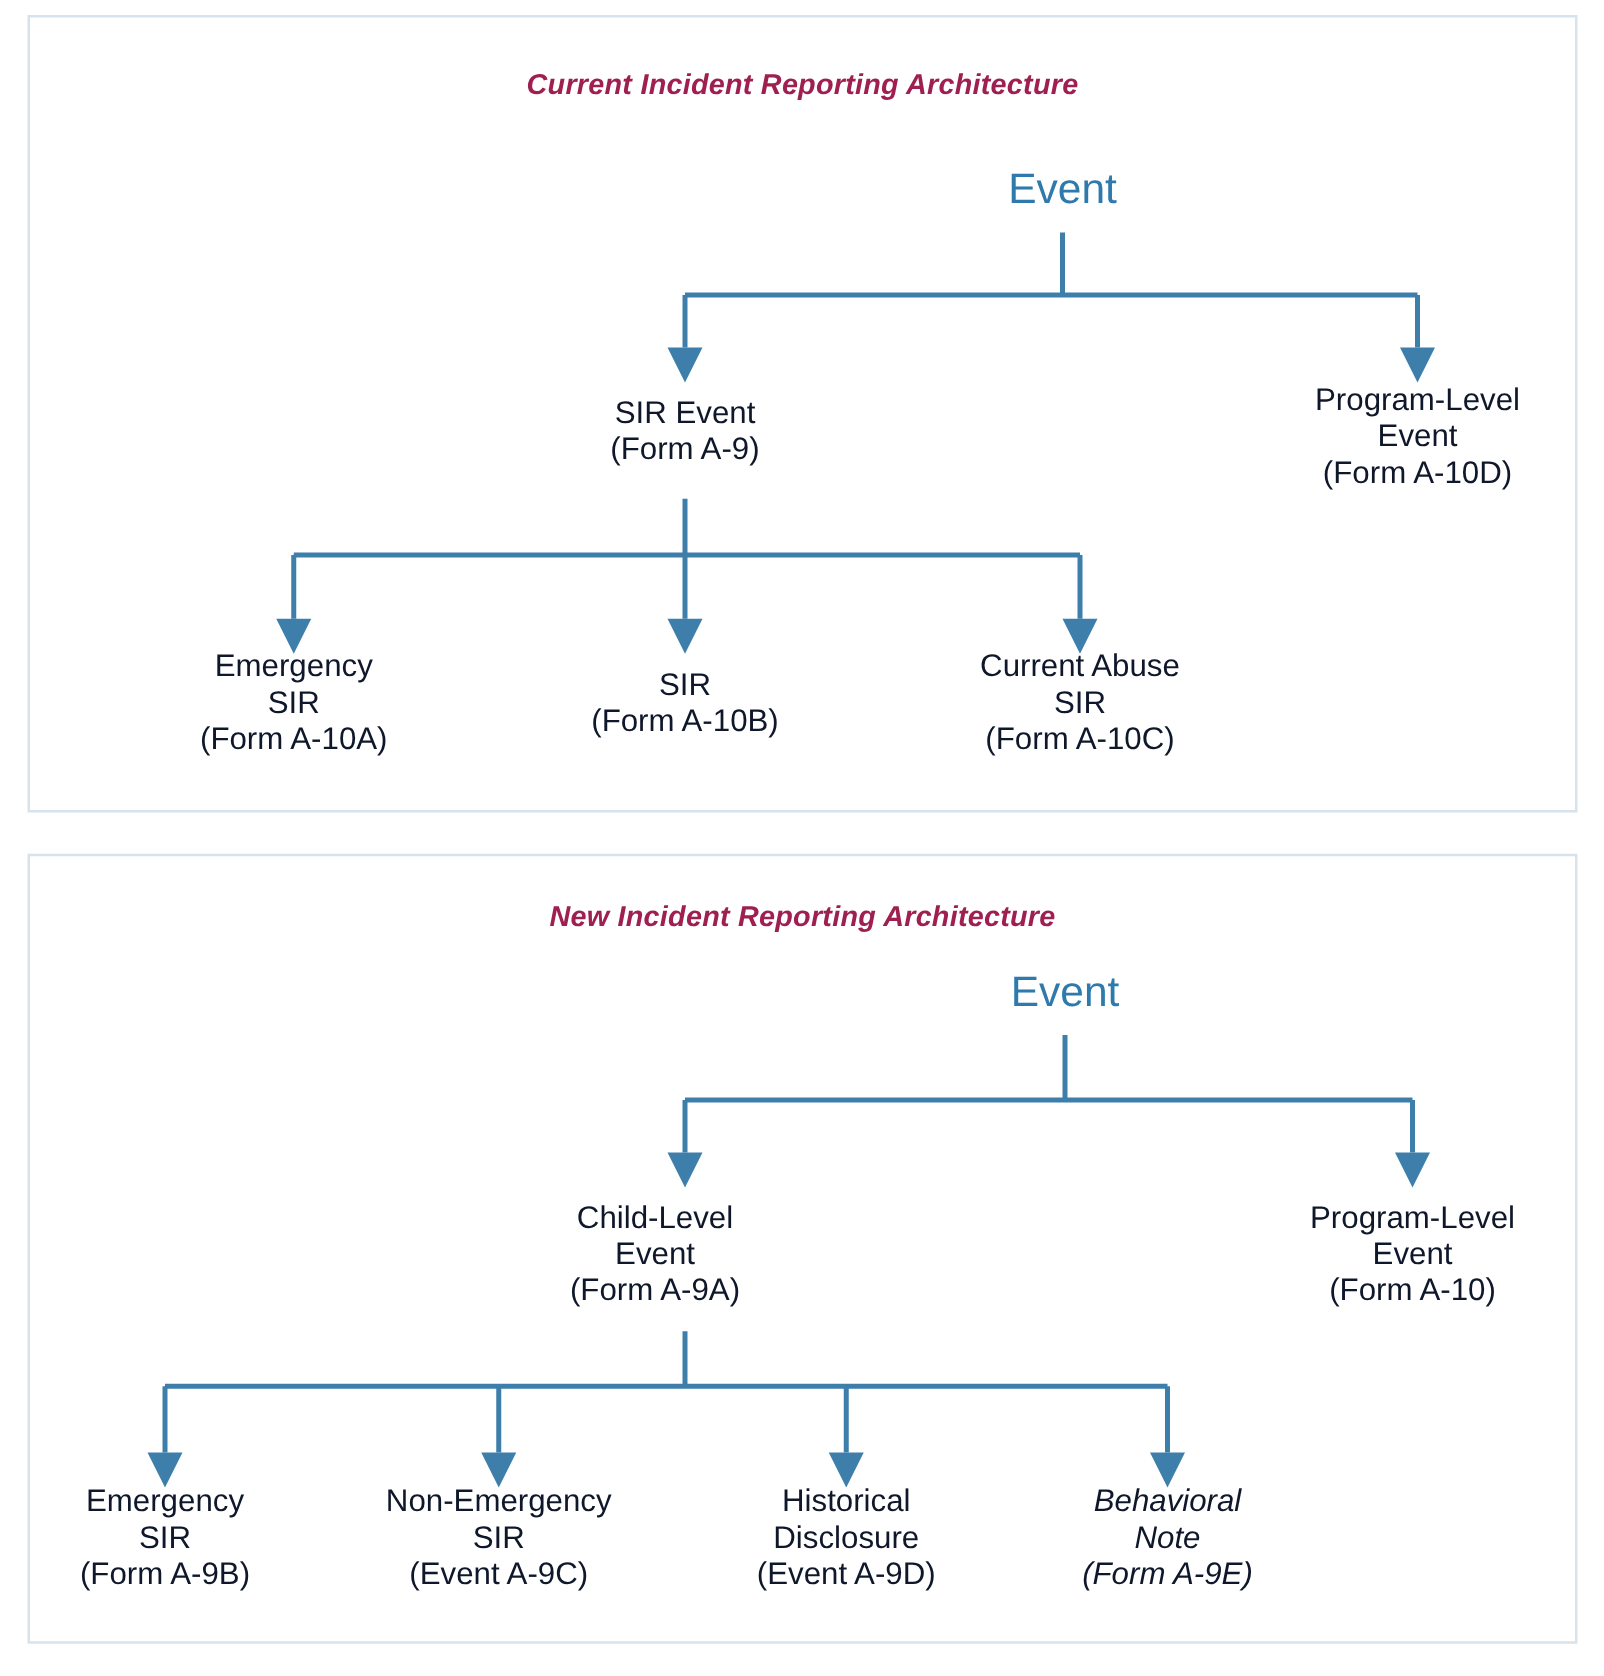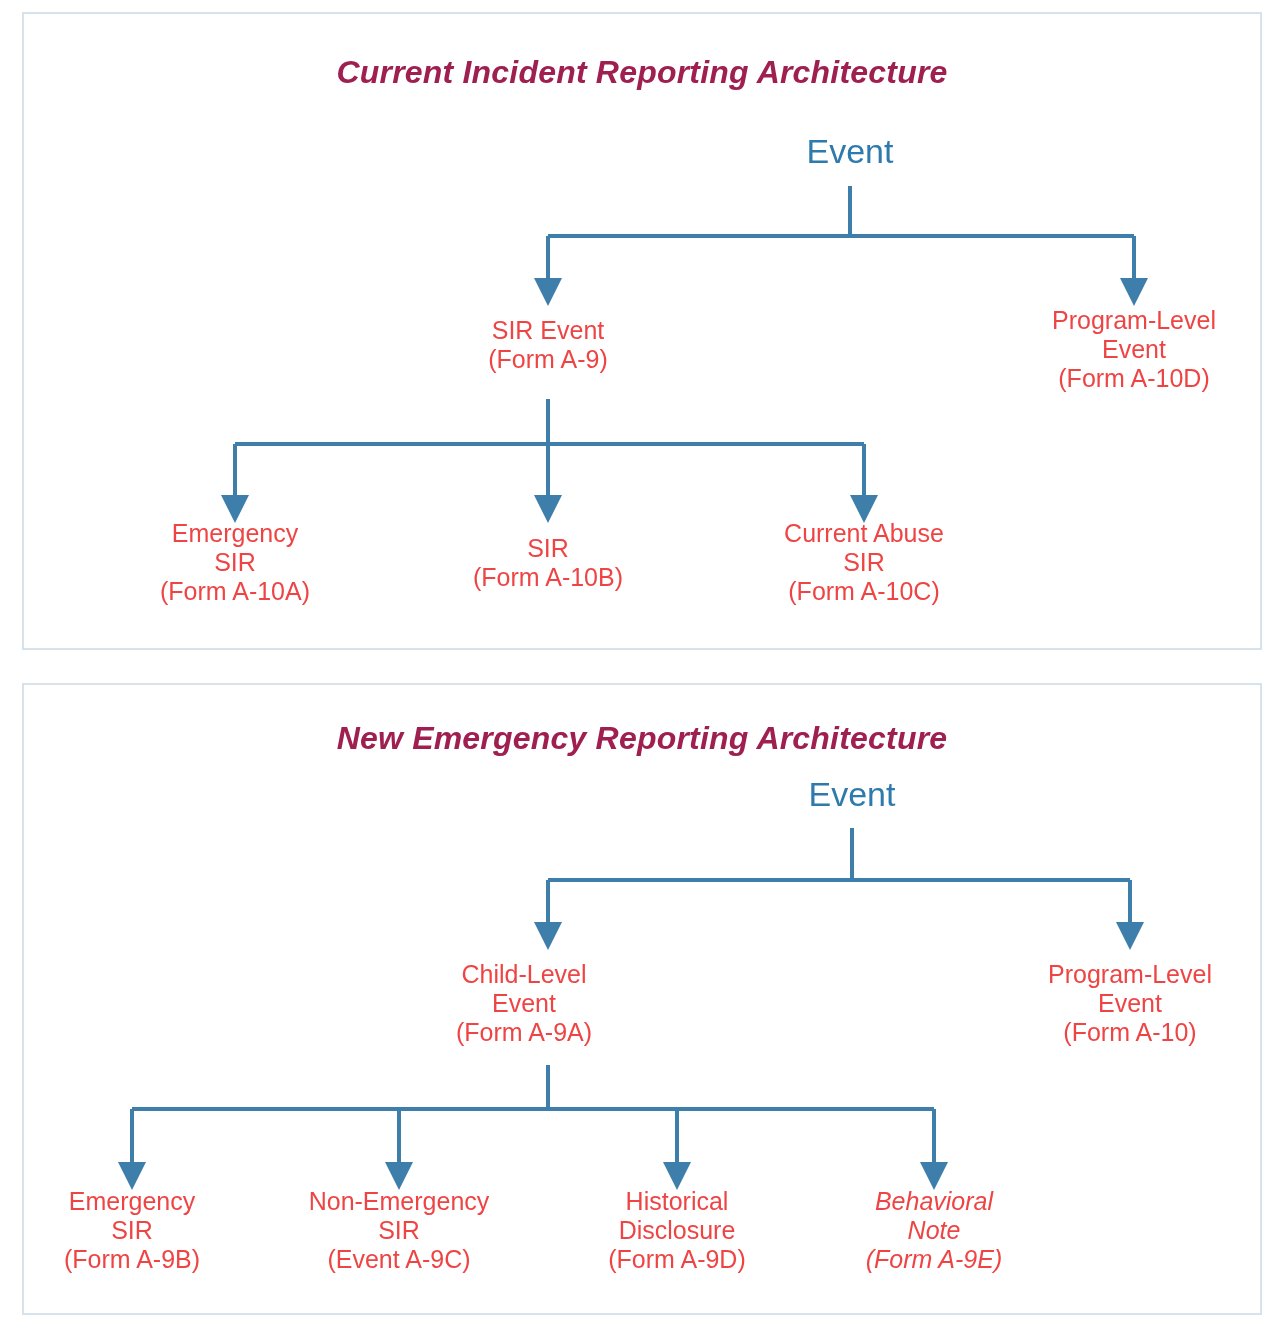--- a/index.html
+++ b/index.html
@@ -24,40 +24,40 @@
   #panel-new     { left: 22px; top: 683px; width: 1240px; height: 632px; }
 
   .panel-title {
     position: absolute;
     left: 0;
     width: 100%;
     text-align: center;
     font-weight: bold;
     font-style: italic;
     color: #9e1f50;
-    font-size: 32px;
+    font-size: 23px;
     letter-spacing: 0.2px;
     white-space: nowrap;
   }
   #panel-current .panel-title { top: 40px; }
   #panel-new .panel-title { top: 35px; }
 
   .diagram-svg {
     position: absolute;
     left: 0;
     top: 0;
     width: 100%;
     height: 100%;
     pointer-events: none;
   }
 
   .node {
     position: absolute;
     text-align: center;
-    color: #ef4444;
+    color: #0f172a;
     line-height: 1.16;
     white-space: pre-line;
   }
   .node.root {
     font-size: 34px;
     color: #2e7aad;
   }
   .node.child {
     font-size: 25px;
   }
@@ -113,21 +113,21 @@
   <div class="node child" style="left:404px; top:520px; width:240px;">SIR
 (Form A-10B)</div>
 
   <div class="node child" style="left:720px; top:505px; width:240px;">Current Abuse
 SIR
 (Form A-10C)</div>
 </div>
 
 <div class="panel" id="panel-new">
 
-  <div class="panel-title">New Emergency Reporting Architecture</div>
+  <div class="panel-title">New Incident Reporting Architecture</div>
 
   <svg class="diagram-svg" viewBox="0 0 1236 628" preserveAspectRatio="none">
     <g stroke="#3d7eab" stroke-width="4" fill="none">
 
       <path d="M 828 143 L 828 195"></path>
 
       <path d="M 524 195 L 1106 195"></path>
       <path d="M 524 195 L 524 237"></path>
       <path d="M 1106 195 L 1106 237"></path>
 
@@ -162,18 +162,18 @@
   <div class="node child" style="left:0px; top:502px; width:216px;">Emergency
 SIR
 (Form A-9B)</div>
 
   <div class="node child" style="left:255px; top:502px; width:240px;">Non-Emergency
 SIR
 (Event A-9C)</div>
 
   <div class="node child" style="left:533px; top:502px; width:240px;">Historical
 Disclosure
-(Form A-9D)</div>
+(Event A-9D)</div>
 
   <div class="node child" style="left:790px; top:502px; width:240px;font-style:italic;">Behavioral
 Note
 (Form A-9E)</div>
 </div>
 
 </body></html>

